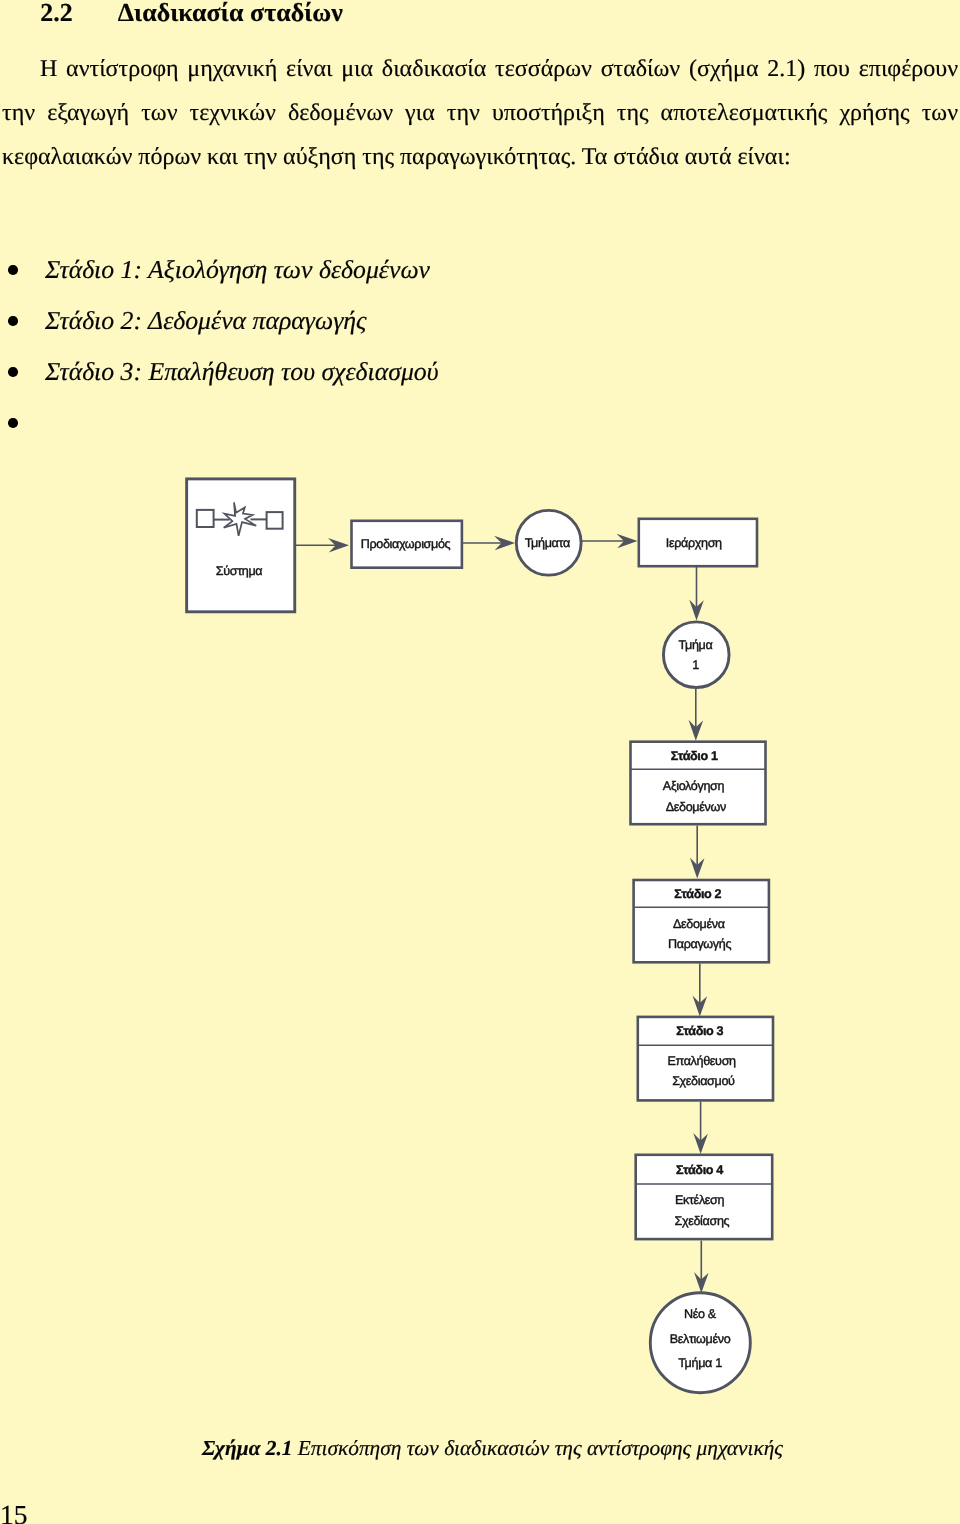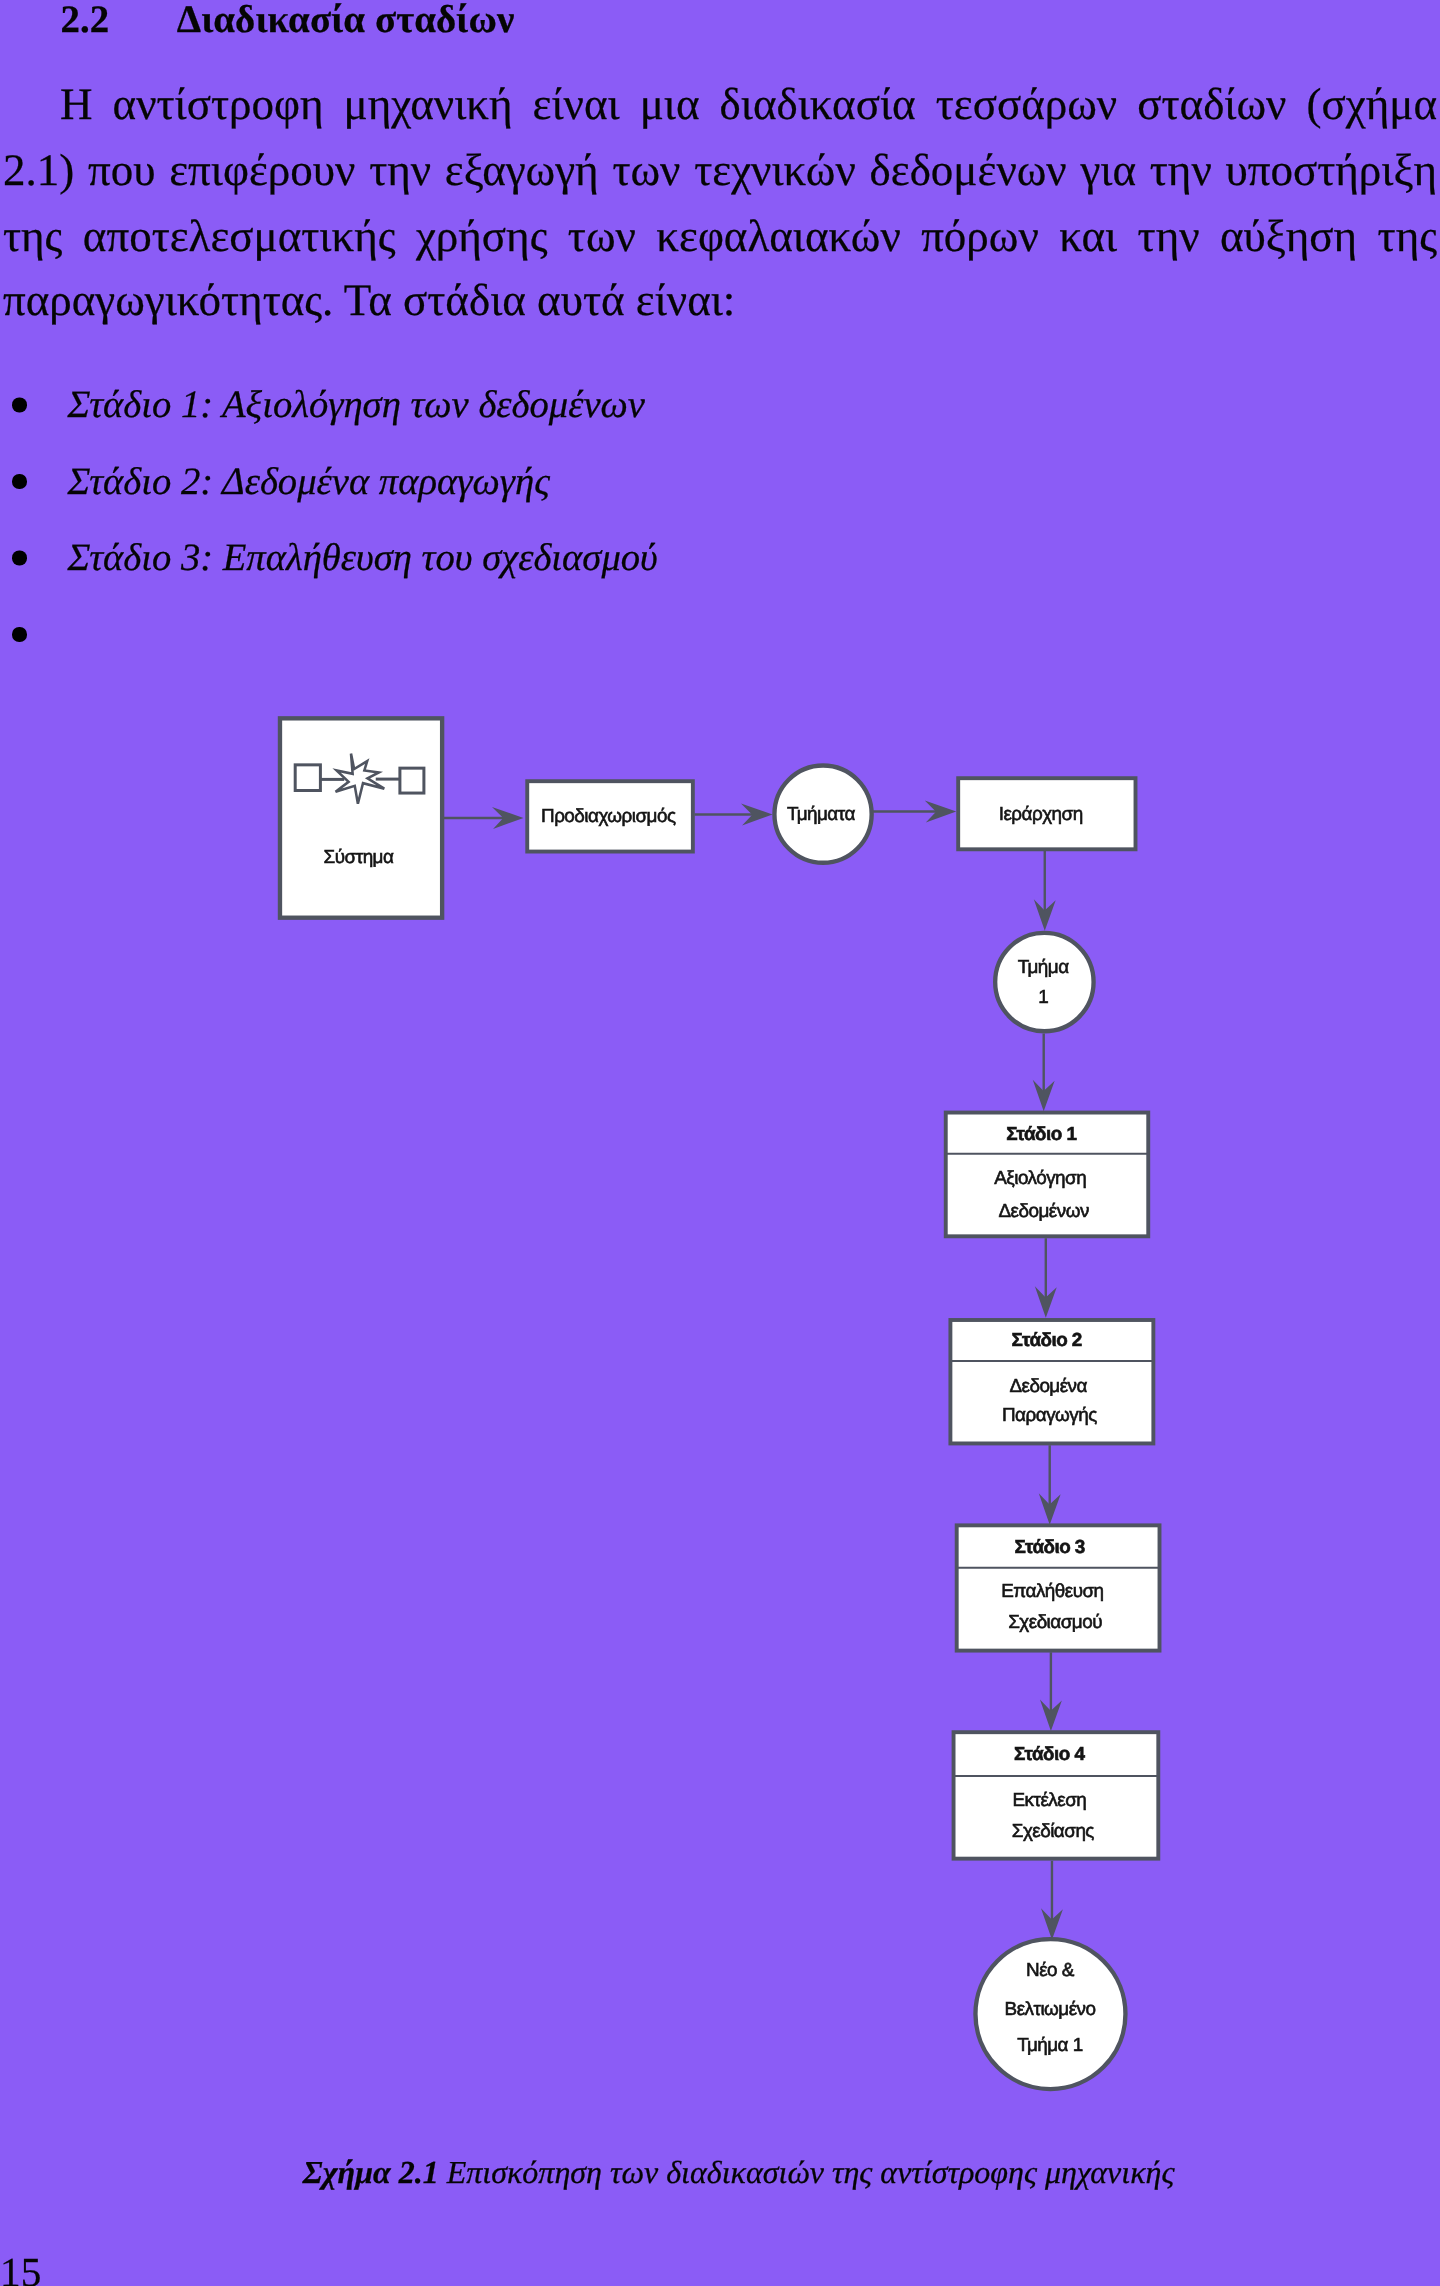--- a/index.html
+++ b/index.html
@@ -1,24 +1,24 @@
 <!DOCTYPE html>
 <html><head>
 <meta charset="utf-8">
 <style>
   html,body{margin:0;padding:0;background:#ffffff;}
   body{width:960px;height:1524px;position:relative;overflow:hidden;
        -webkit-font-smoothing:antialiased;text-rendering:geometricPrecision;
        font-family:"Liberation Serif",serif;color:#050505;
        -webkit-text-stroke:0.18px #050505;}
-  .page{position:absolute;left:0;top:0;width:960px;height:1524px;background:#8b5cf6;}
+  .page{position:absolute;left:0;top:0;width:960px;height:1524px;background:#fef9c3;}
   .heading{position:absolute;left:40.3px;top:-2px;font-weight:bold;font-size:25.9px;
            white-space:nowrap;letter-spacing:0.08px;}
   .heading .num{display:inline-block;width:77.5px;}
-  .para{position:absolute;left:2px;top:48.2px;width:956px;font-size:30px;line-height:43.75px;
+  .para{position:absolute;left:2px;top:48.2px;width:956px;font-size:24px;line-height:43.75px;
         text-align:justify;text-indent:38px;}
   .bullets{position:absolute;left:5px;top:253px;width:956px;font-size:25.75px;font-style:italic;}
   .bullet{position:relative;height:51px;padding-left:40px;line-height:34px;}
   .bullet .dot{position:absolute;left:3px;top:12px;width:9.5px;height:9.5px;
                border-radius:50%;background:#000;}
   .figure{position:absolute;left:0;top:0;width:960px;height:1524px;}
   .caption{position:absolute;left:0.2px;top:1434px;width:960.5px;text-align:center;
            font-size:21.35px;font-style:italic;line-height:28px;}
   .caption .lbl{font-weight:bold;margin-left:24px;}
   .pageno{position:absolute;left:0;top:1500px;width:924.7px;

